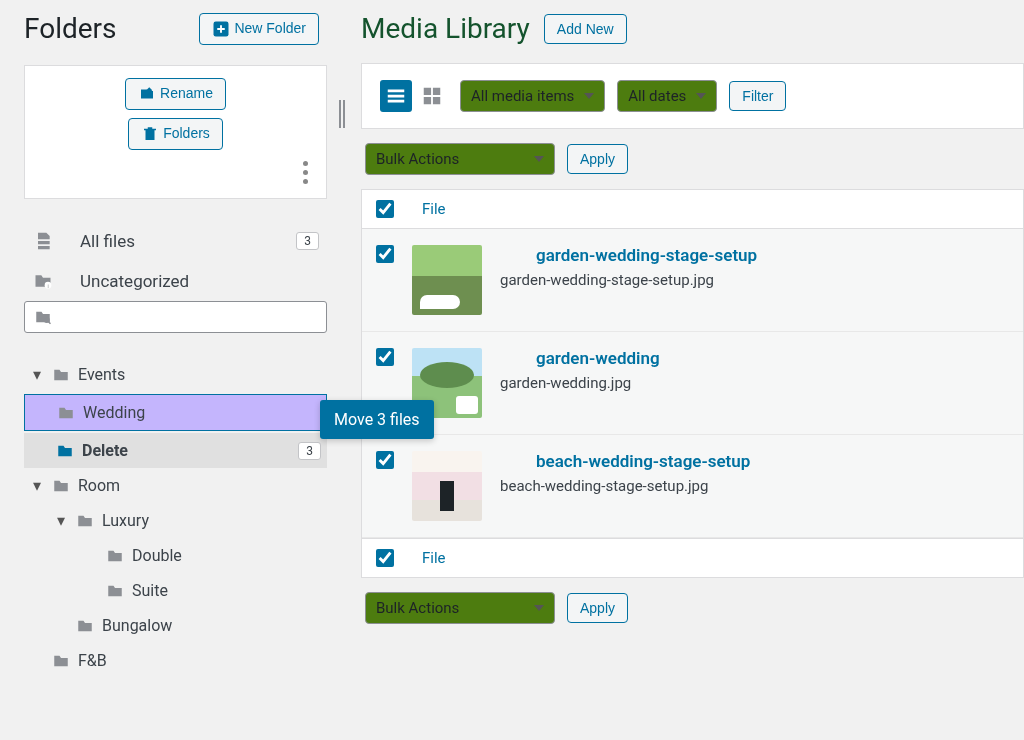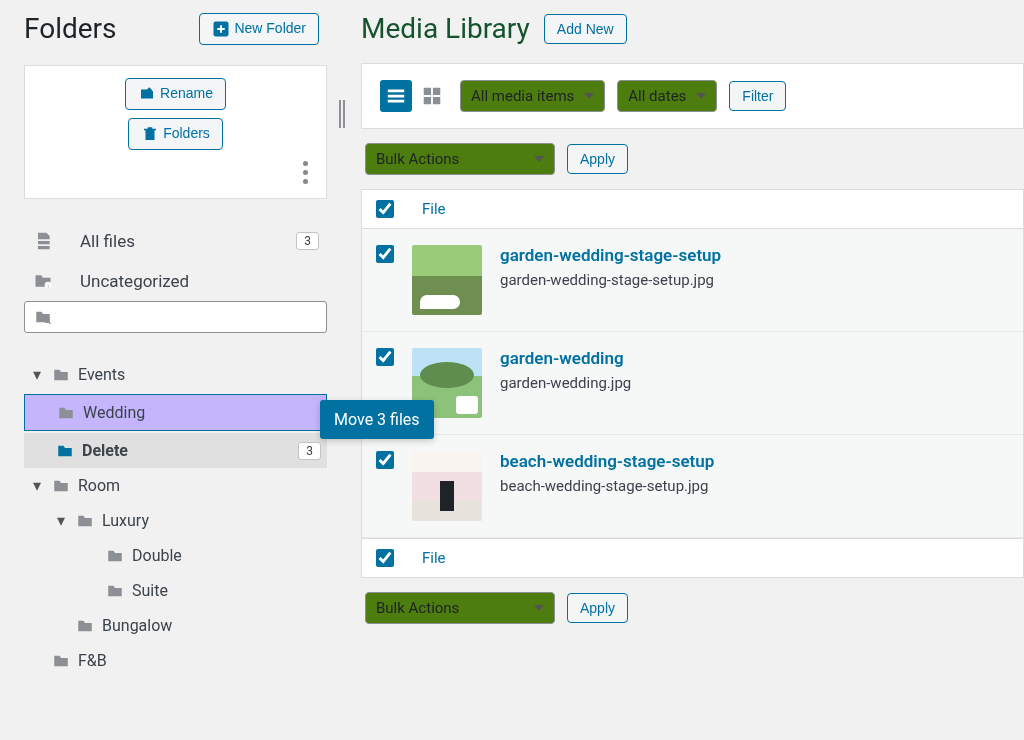--- a/index.html
+++ b/index.html
@@ -167,21 +167,21 @@
     input[type="checkbox"] {
       width:18px; height:18px; accent-color:#0071a1; cursor:pointer;
     }
     .row {
       display:flex; align-items:flex-start; gap:18px;
       padding:16px 14px; border-bottom:1px solid #e8e8e8;
       background:#f6f7f7;
     }
     .row:last-of-type { border-bottom:none; }
     .thumb { width:70px; height:70px; border-radius:2px; background:#ddd; position:relative; overflow:hidden; }
-    .row .info .title { color:#0071a1; font-weight:600; font-size:17px; margin-bottom:6px; cursor:pointer; }
+    .row .info .title { color:#0071a1; font-weight:600; font-size:17px; margin-bottom:6px; cursor:pointer;margin-left:36px; }
     .row .info .filename { color:#3c434a; font-size:15px; }
     .drag-badge {
       position:absolute; left:320px; top:400px;
       background:#0071a1; color:#fff; padding:10px 14px; font-size:16px;
       border-radius:3px; box-shadow:0 2px 6px rgba(0,0,0,.2);
       pointer-events:none;
     }
     
     .thumb.garden1 { background: linear-gradient(#9acb78 0 45%, #6e8f50 45% 100%); }
     .thumb.garden1::after{ content:""; position:absolute; bottom:6px; left:8px; width:40px; height:14px; background:#fff; border-radius:7px 7px 7px 0; }

